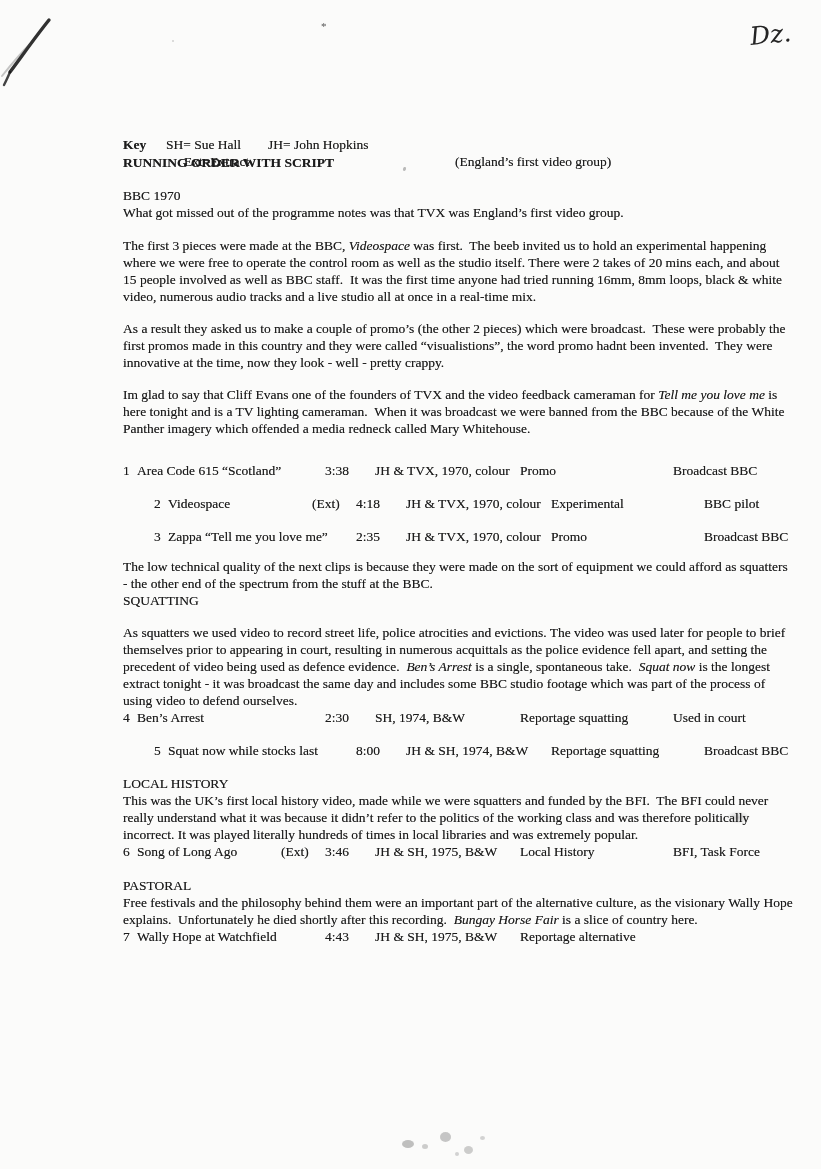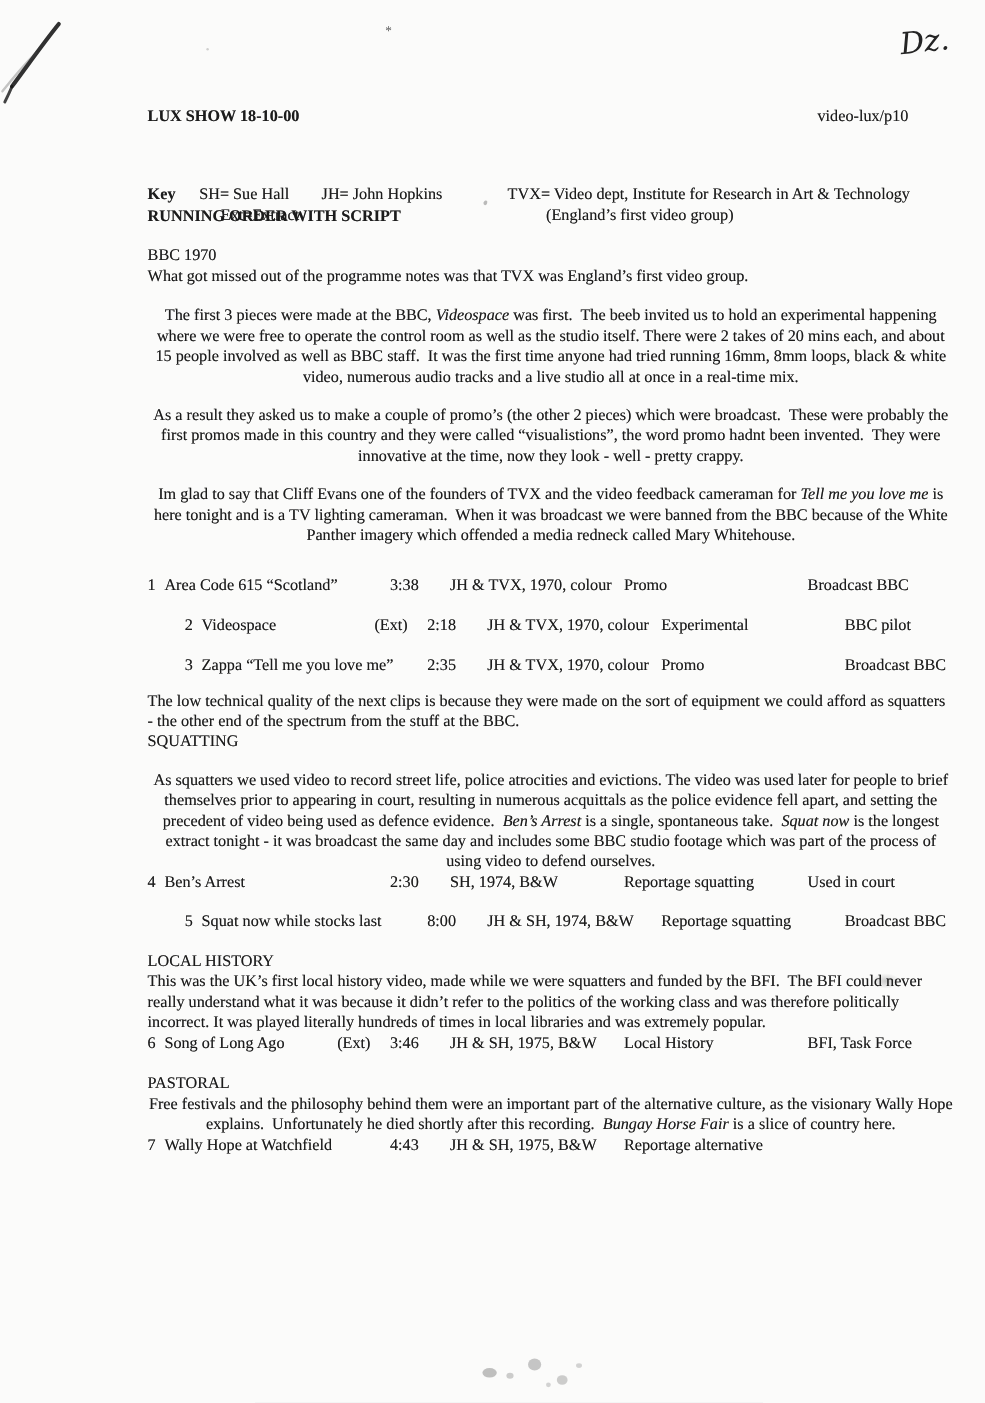--- a/index.html
+++ b/index.html
@@ -12,21 +12,21 @@
     overflow:hidden;
     text-shadow:0 0 .35px rgba(20,20,20,.55);
   }
   .content{
     position:absolute;left:123px;top:88px;width:672px;
     font-size:13.5px;line-height:17px;
   }
   .t{white-space:pre-wrap;}
   .b{font-weight:bold;}
   .it{font-style:italic;}
-  .rich{white-space:pre-wrap;text-align:center;}
+  .rich{white-space:pre-wrap;}
   .hdr{display:flex;justify-content:space-between;align-items:baseline;}
   .hdr .hdr-right{margin-right:38px;}
   .title{margin-top:19px;}
   .keyblock{position:relative;height:34px;margin-top:18px;}
   .keyblock span{position:absolute;top:0;white-space:pre;margin-top:30px;}
   .key-label{left:0;}
   .key-sh{left:43px;}
   .key-jh{left:145px;}
   .key-tvx{left:300px;}
   .key-ext{left:61px;top:17px !important;}
@@ -90,31 +90,26 @@
     <i class="b1"></i>
       <i class="b2"></i>
       <i class="b3"></i>
       <i class="b4"></i>
       <i class="b5"></i>
       <i class="b6"></i>
   </div>
 
   <div class="content">
 
-    <div class="hdr">
-      <span class="b t">LUX SHOW 18-10-00</span>
-      <span class="hdr-right t">video-lux/p10</span>
-    </div>
 
 
     <div class="keyblock">
       <span class="key-label b">Key</span>
       <span class="key-sh">SH= Sue Hall</span>
       <span class="key-jh">JH= John Hopkins</span>
-      <span class="key-tvx">TVX= Video dept, Institute for Research in Art &amp; Technology</span>
       <span class="key-ext">Ext=Extract</span>
       <span class="key-note">(England’s first video group)</span>
     </div>
 
     <div class="heading b t">RUNNING ORDER WITH SCRIPT</div>
 
     <div class="blk16">
       <div class="t">BBC 1970</div>
       <div class="t">What got missed out of the programme notes was that TVX was England’s first video group.</div>
     </div>
@@ -125,21 +120,21 @@
 
     <div class="run-row blk18">
       <span><span class="rnum">1</span><span>Area Code 615 “Scotland”</span></span>
       <span>3:38</span>
       <span>JH &amp; TVX, 1970, colour</span>
       <span>Promo</span>
       <span>Broadcast BBC</span>
     </div>
     <div class="run-row gap">
       <span><span class="rnum">2</span><span>Videospace</span><span class="ext-col">(Ext)</span></span>
-      <span>2:18</span>
+      <span>4:18</span>
       <span>JH &amp; TVX, 1970, colour</span>
       <span>Experimental</span>
       <span>BBC pilot</span>
     </div>
     <div class="run-row gap">
       <span><span class="rnum">3</span><span>Zappa “Tell me you love me”</span></span>
       <span>2:35</span>
       <span>JH &amp; TVX, 1970, colour</span>
       <span>Promo</span>
       <span>Broadcast BBC</span>

